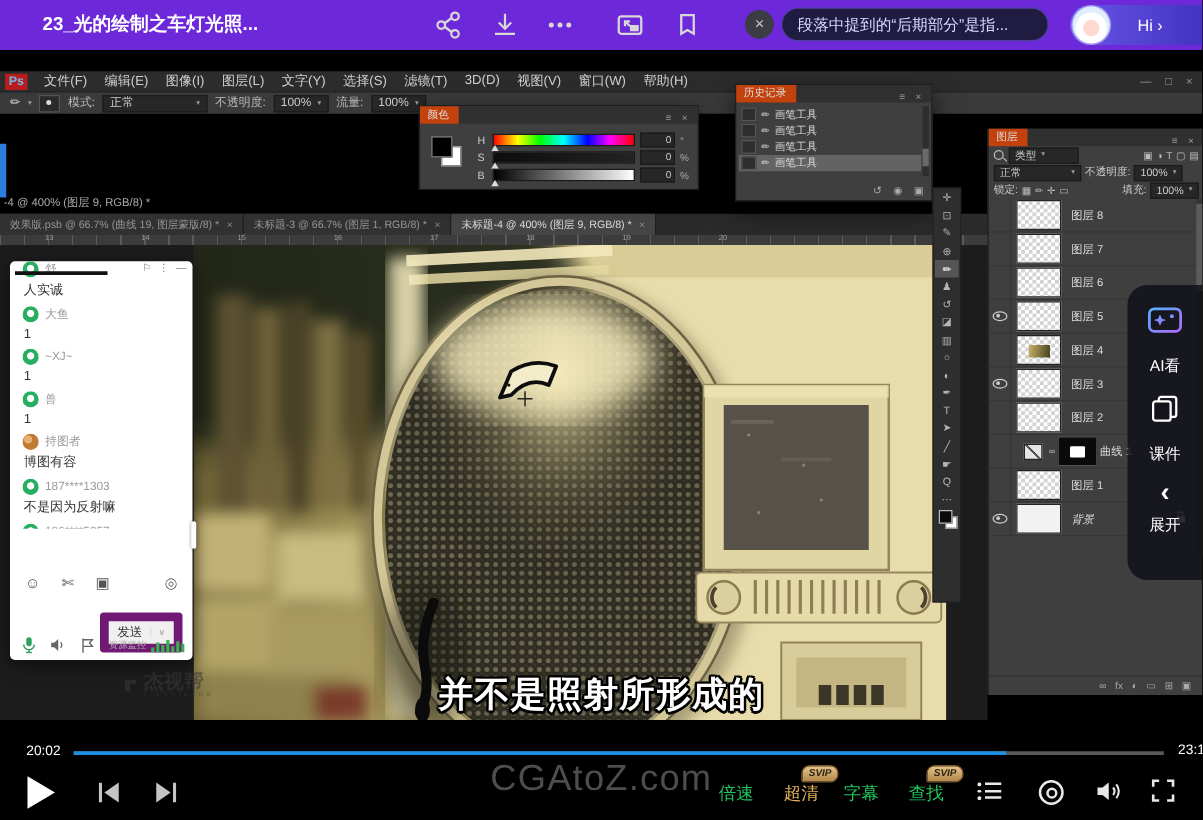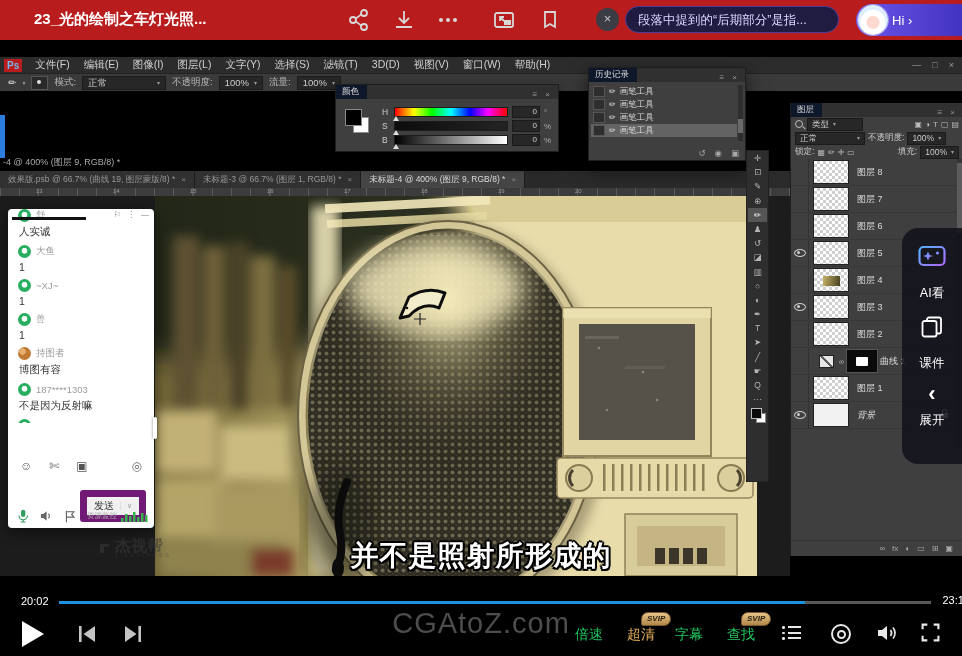--- a/index.html
+++ b/index.html
@@ -1,33 +1,33 @@
 <!DOCTYPE html>
 <html><head>
 <meta charset="utf-8">
 <style>
   html,body{margin:0;padding:0;background:#000;}
   body{position:relative;width:962px;height:656px;overflow:hidden;
        font-family:"Liberation Sans","DejaVu Sans",sans-serif;-webkit-font-smoothing:antialiased;}
 
   
-  .topbar{position:absolute;top:0;left:0;width:962px;height:40px;background:#b91c1c;z-index:40;}
+  .topbar{position:absolute;top:0;left:0;width:962px;height:40px;background:#6d28d9;z-index:40;}
   .tb-title{position:absolute;left:34px;top:10px;font-size:15px;font-weight:bold;color:#fff;white-space:nowrap;}
   .tb-ico{position:absolute;top:8px;width:24px;height:24px;cursor:pointer;}
   .tb-close{position:absolute;left:596px;top:8px;width:23px;height:23px;border-radius:50%;background:#3c3c44;
             color:#c9c9c9;font-size:13px;text-align:center;line-height:22px;}
   .tb-question{position:absolute;left:625px;top:6px;width:214px;height:27px;border-radius:14px;background:#1f1b41;
                border:1px solid #4d3f9e;color:#ddd8ff;font-size:12.5px;line-height:27px;padding:0 12px;
                box-sizing:border-box;white-space:nowrap;overflow:hidden;}
   .tb-hi{position:absolute;left:856px;top:4px;width:106px;height:32px;border-radius:16px 0 0 16px;
          background:linear-gradient(90deg,#6a55e8,#4333c2);display:flex;align-items:center;}
   .tb-avatar{width:30px;height:30px;border-radius:50%;margin-left:2px;
              background:radial-gradient(circle at 50% 58%,#ffd9d0 0 6px,#fff 7px 12px,#dfeeff 13px);
              box-shadow:0 0 0 1px rgba(255,255,255,.4);}
-  .tb-hi-label{color:#fff;font-size:13px;margin-left:4px;}
+  .tb-hi-label{color:#fff;font-size:13px;margin-left:22px;}
 
   
   .stage{position:absolute;top:40px;left:0;width:962px;height:553px;background:#000;overflow:hidden;}
   .blue-sliver{position:absolute;left:0;top:75px;width:5px;height:43px;background:#2b7de0;}
 
   
   .ps-menubar{position:absolute;left:0;top:17px;width:962px;height:16px;background:#2c2c2c;display:flex;
               align-items:center;font-size:10.5px;color:#cfcfcf;}
   .ps-logo{background:#b91c1c;color:#6fb9ea;font-weight:bold;font-size:10px;padding:1px 3px;margin:0 6px 0 4px;}
   .ps-mi{padding:0 7px;white-space:nowrap;}
@@ -36,21 +36,21 @@
               display:flex;align-items:center;font-size:9.5px;color:#b9b9b9;gap:6px;padding-left:8px;box-sizing:border-box;}
   .opt-brushglyph{color:#ddd;font-size:10px;}
   .opt-preset{width:15px;height:12px;background:#2a2a2a;border:1px solid #555;position:relative;}
   .opt-preset::after{content:"";position:absolute;left:5px;top:3px;width:4px;height:4px;border-radius:50%;background:#ddd;}
   .opt-box{background:#272727;border:1px solid #1b1b1b;height:12px;line-height:12px;padding:0 5px;
            display:inline-flex;align-items:center;gap:5px;color:#ccc;}
   .opt-caret{font-size:6px;color:#999;}
 
   .panel{position:absolute;background:#3f3f3f;border:1px solid #1e1e1e;box-shadow:0 8px 18px rgba(0,0,0,.65);z-index:6;}
   .p-tabbar{height:14px;background:#303030;display:flex;align-items:flex-end;}
-  .p-tab{background:#0f172a;color:#ddd;font-size:8.5px;padding:1px 8px 1px 6px;white-space:nowrap;}
+  .p-tab{background:#c2410c;color:#ddd;font-size:8.5px;padding:1px 8px 1px 6px;white-space:nowrap;}
   .p-tabicons{margin-left:auto;color:#9a9a9a;font-size:8px;padding:2px 5px 0 0;letter-spacing:3px;}
 
   .color-panel{left:335px;top:44px;width:222px;height:66px;}
   .cp-sw{position:absolute;left:9px;top:24px;width:26px;height:26px;}
   .cp-sw .b{position:absolute;left:0;top:0;width:15px;height:15px;background:#000;border:1px solid #8a8a8a;z-index:2;}
   .cp-sw .w{position:absolute;left:8px;top:8px;width:14px;height:14px;background:#fff;border:1px solid #8a8a8a;}
   #cpRows{position:absolute;left:46px;top:20px;right:6px;}
   .cp-row{display:flex;align-items:center;height:14px;gap:4px;}
   .cp-ch{width:8px;font-size:8.5px;color:#ccc;}
   .cp-bar{position:relative;width:112px;height:8px;border:1px solid #1c1c1c;}

